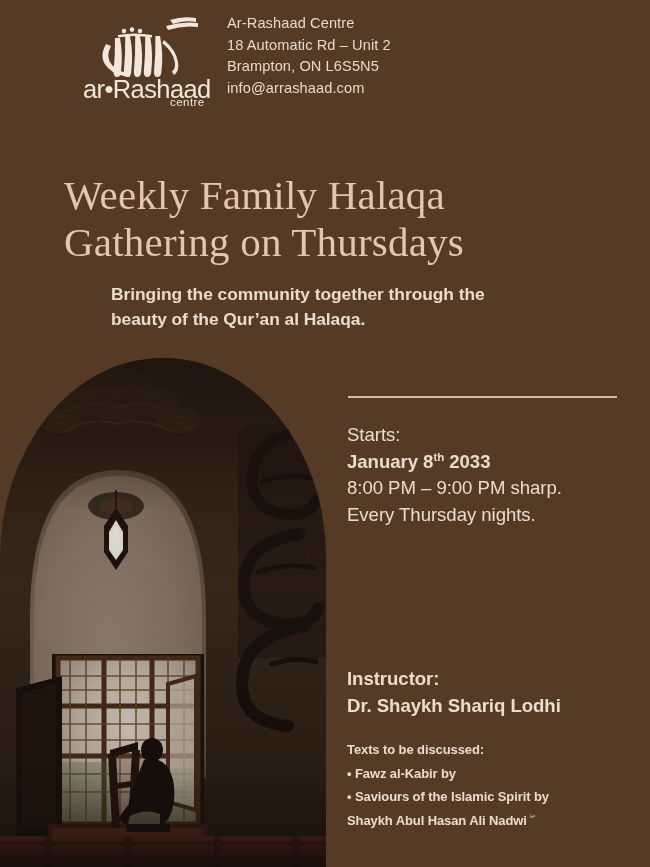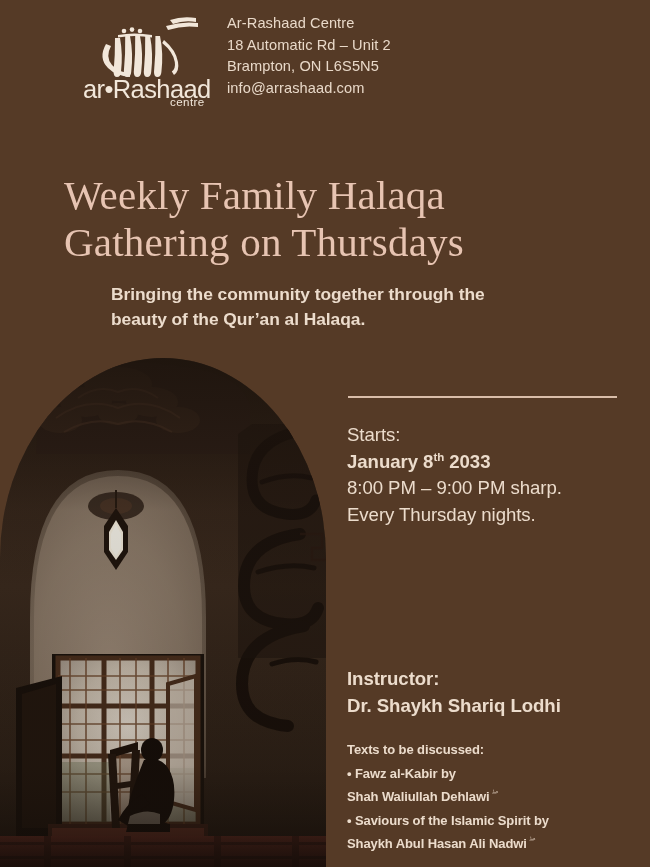--- a/index.html
+++ b/index.html
@@ -364,20 +364,19 @@
     </div>
 
     <div id="instructor-sec" class="sec">
       <span class="det-line bold">Instructor:</span>
       <span class="det-line bold">Dr. Shaykh Shariq Lodhi</span>
     </div>
 
     <div id="texts-sec" class="sec">
       <span class="txt-line">Texts to be discussed:</span>
       <span class="txt-line">• Fawz al-Kabir by</span>
-      <span class="txt-line"><span>Shah Waliullah Dehlawi</span><span class="honorific">ۖ</span></span>
       <span class="txt-line">• Saviours of the Islamic Spirit by</span>
       <span class="txt-line"><span>Shaykh Abul Hasan Ali Nadwi</span><span class="honorific">ۖ</span></span>
     </div>
 
   </div>
 
 </div>
 
 </body></html>

